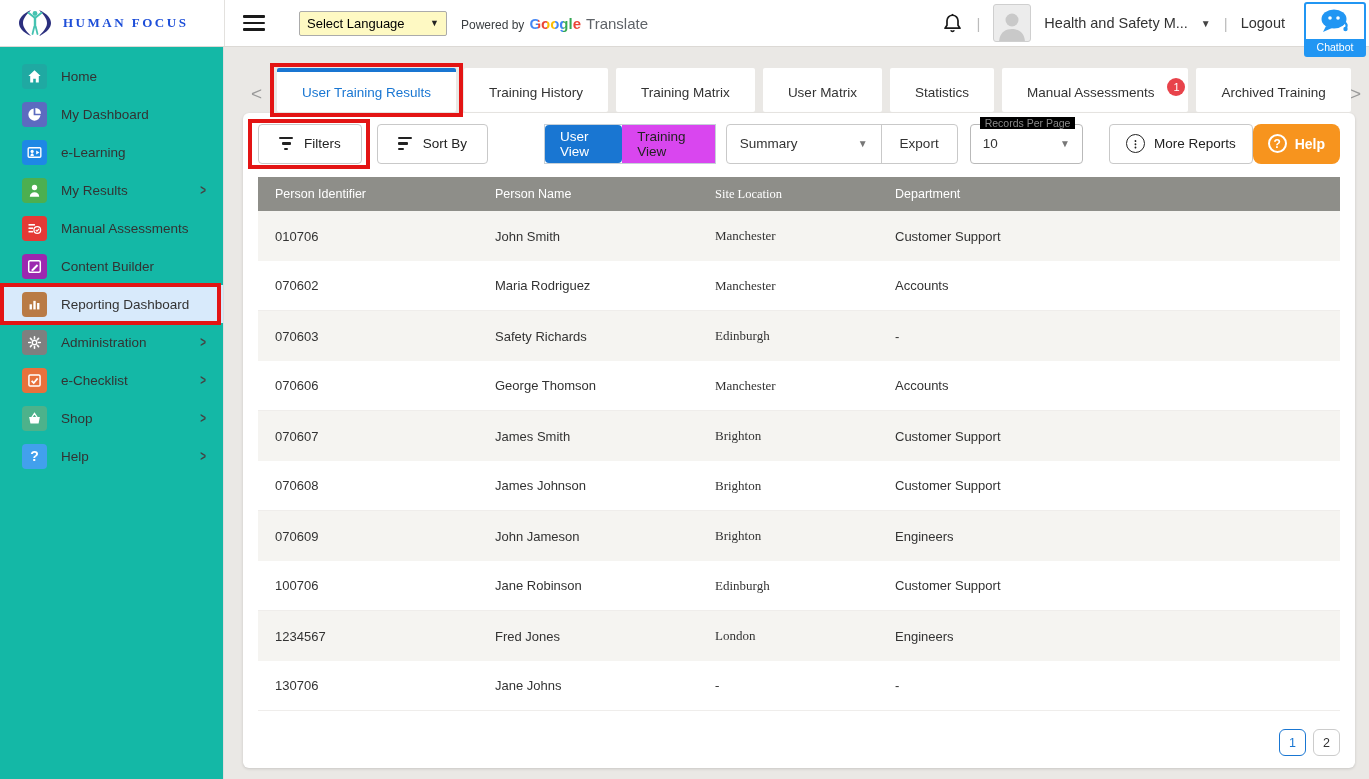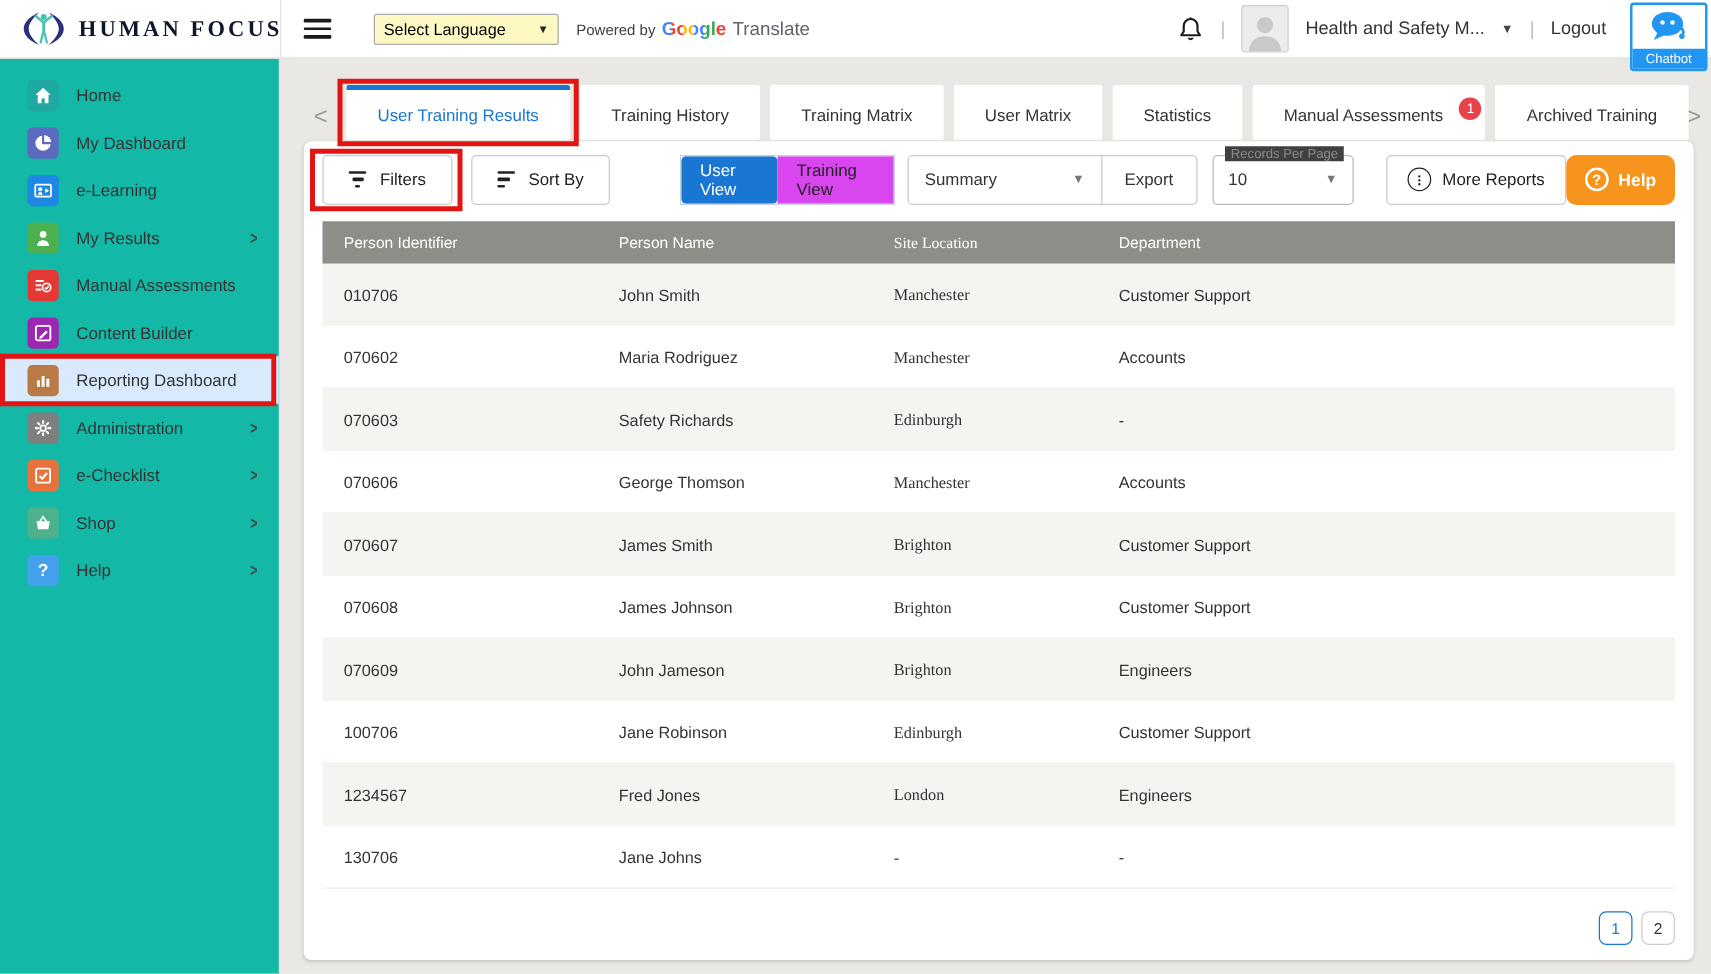--- a/index.html
+++ b/index.html
@@ -15,22 +15,22 @@
   .header {
     position:absolute; top:0; left:0; width:1369px; height:47px;
     background:#fff; border-bottom:1px solid #dcd9d5;
     display:flex; align-items:center; z-index:20;
   }
   .logo-area {
     width:225px; height:46px; border-right:1px solid #e3e1de;
     display:flex; align-items:center; padding-left:16px; gap:9px; flex:none;
   }
   .brand-text {
-    font-family:"Liberation Serif", serif; font-size:18px; font-weight:bold;
-    letter-spacing:2.5px; color:#0f172a; white-space:nowrap;
+    font-family:"Liberation Serif", serif; font-size:13px; font-weight:bold;
+    letter-spacing:2.5px; color:#1d4ed8; white-space:nowrap;
   }
   .hamburger { margin-left:18px; width:24px; cursor:pointer; flex:none; }
   .hamburger span { display:block; width:22px; height:2.6px; background:#1a1a1a; margin:4px 0; border-radius:1px; }
   .lang-select {
     margin-left:32px; width:148px; height:25px; background:#fef9c3;
     border:1px solid #ababab; border-radius:2px;
     display:flex; align-items:center; justify-content:space-between;
     padding:0 7px; font-size:13px; color:#000; cursor:pointer; flex:none;
   }
   .lang-caret { font-size:9px; color:#222; }
@@ -115,21 +115,21 @@
   .seg.active { background:#1976d2; color:#fff; border-radius:4px; }
   .combo { margin-left:10px; display:flex; height:40px; border:1px solid #c9c9c9; border-radius:4px; overflow:hidden; }
   .summary-dd { width:198px; padding:0 13px; display:flex; align-items:center; justify-content:space-between; font-size:13.5px; cursor:pointer; }
   .dd-caret { color:#777; font-size:10px; }
   .export-btn { border-left:1px solid #c9c9c9; padding:0 18px; display:flex; align-items:center; font-size:13.5px; cursor:pointer; }
   .records {
     margin-left:12px; position:relative; width:130px; height:40px;
     border:1px solid #b9b9b9; border-radius:4px; display:flex; align-items:center;
     justify-content:space-between; padding:0 12px; font-size:13.5px; cursor:pointer;
   }
-  .records-legend { position:absolute; top:-8px; left:9px; background:#404040; padding:0 5px; font-size:10.5px; color:#8a8a8a; white-space:nowrap; }
+  .records-legend { position:absolute; top:-8px; left:9px; background:#000000; padding:0 5px; font-size:10.5px; color:#8a8a8a; white-space:nowrap; }
   .more-reports { margin-left:26px; border-radius:4px; padding:0 16px; gap:9px; }
   .dots-circle {
     width:19px; height:19px; border:1.7px solid #222; border-radius:50%;
     display:flex; align-items:center; justify-content:center; font-weight:bold; font-size:11px; color:#222; letter-spacing:0;
   }
   .help-btn {
     margin-left:auto; background:#f7941e; color:#fff; border-radius:8px; height:40px;
     padding:0 15px; display:flex; align-items:center; gap:8px; font-size:14px; font-weight:bold; cursor:pointer;
   }
   .help-q {

